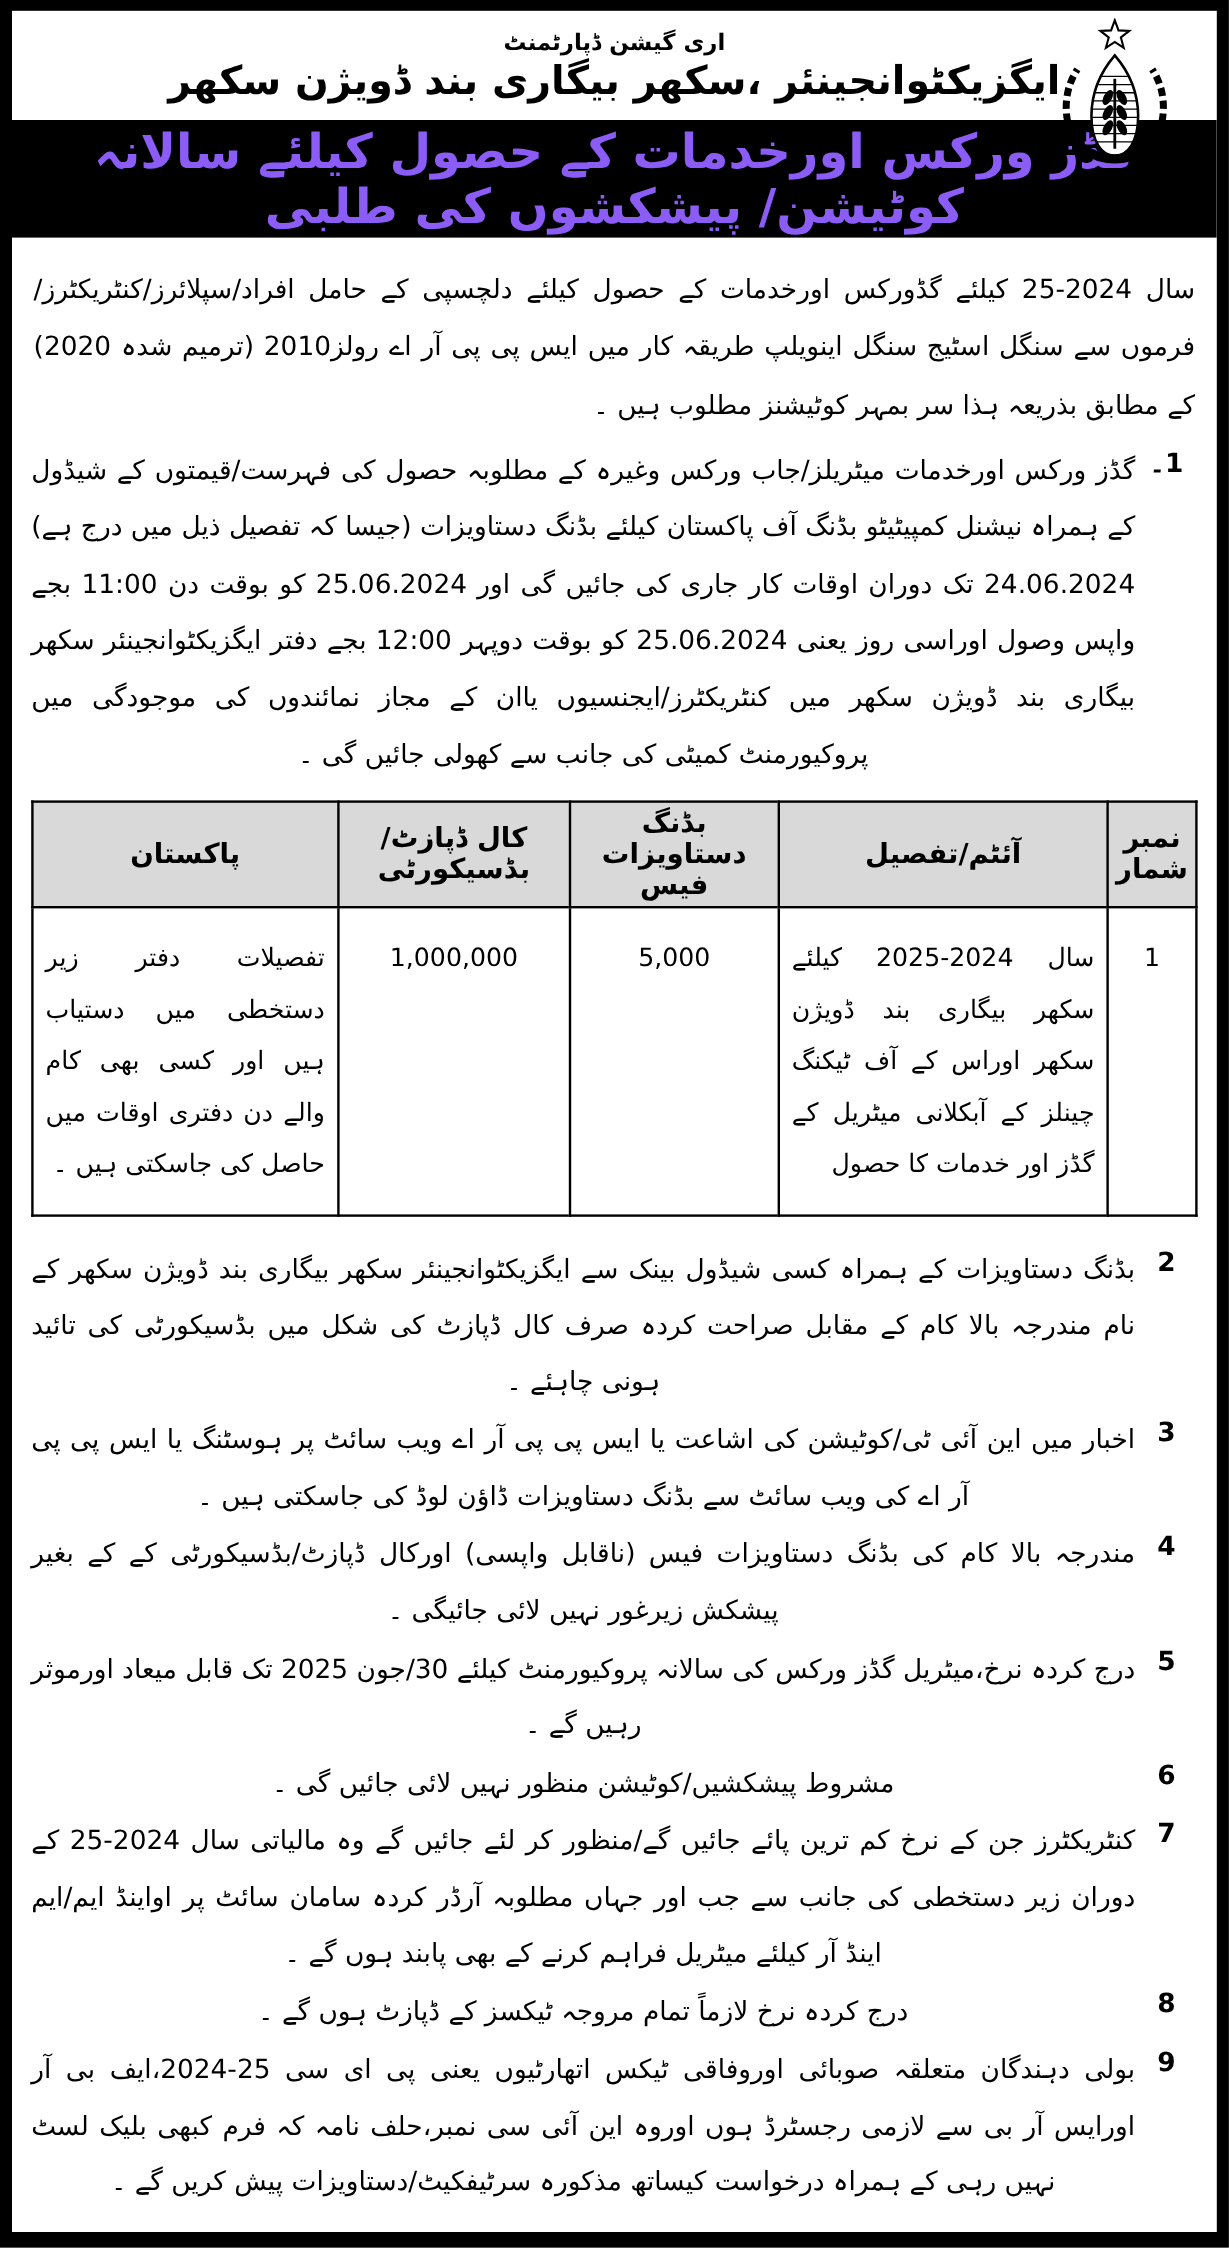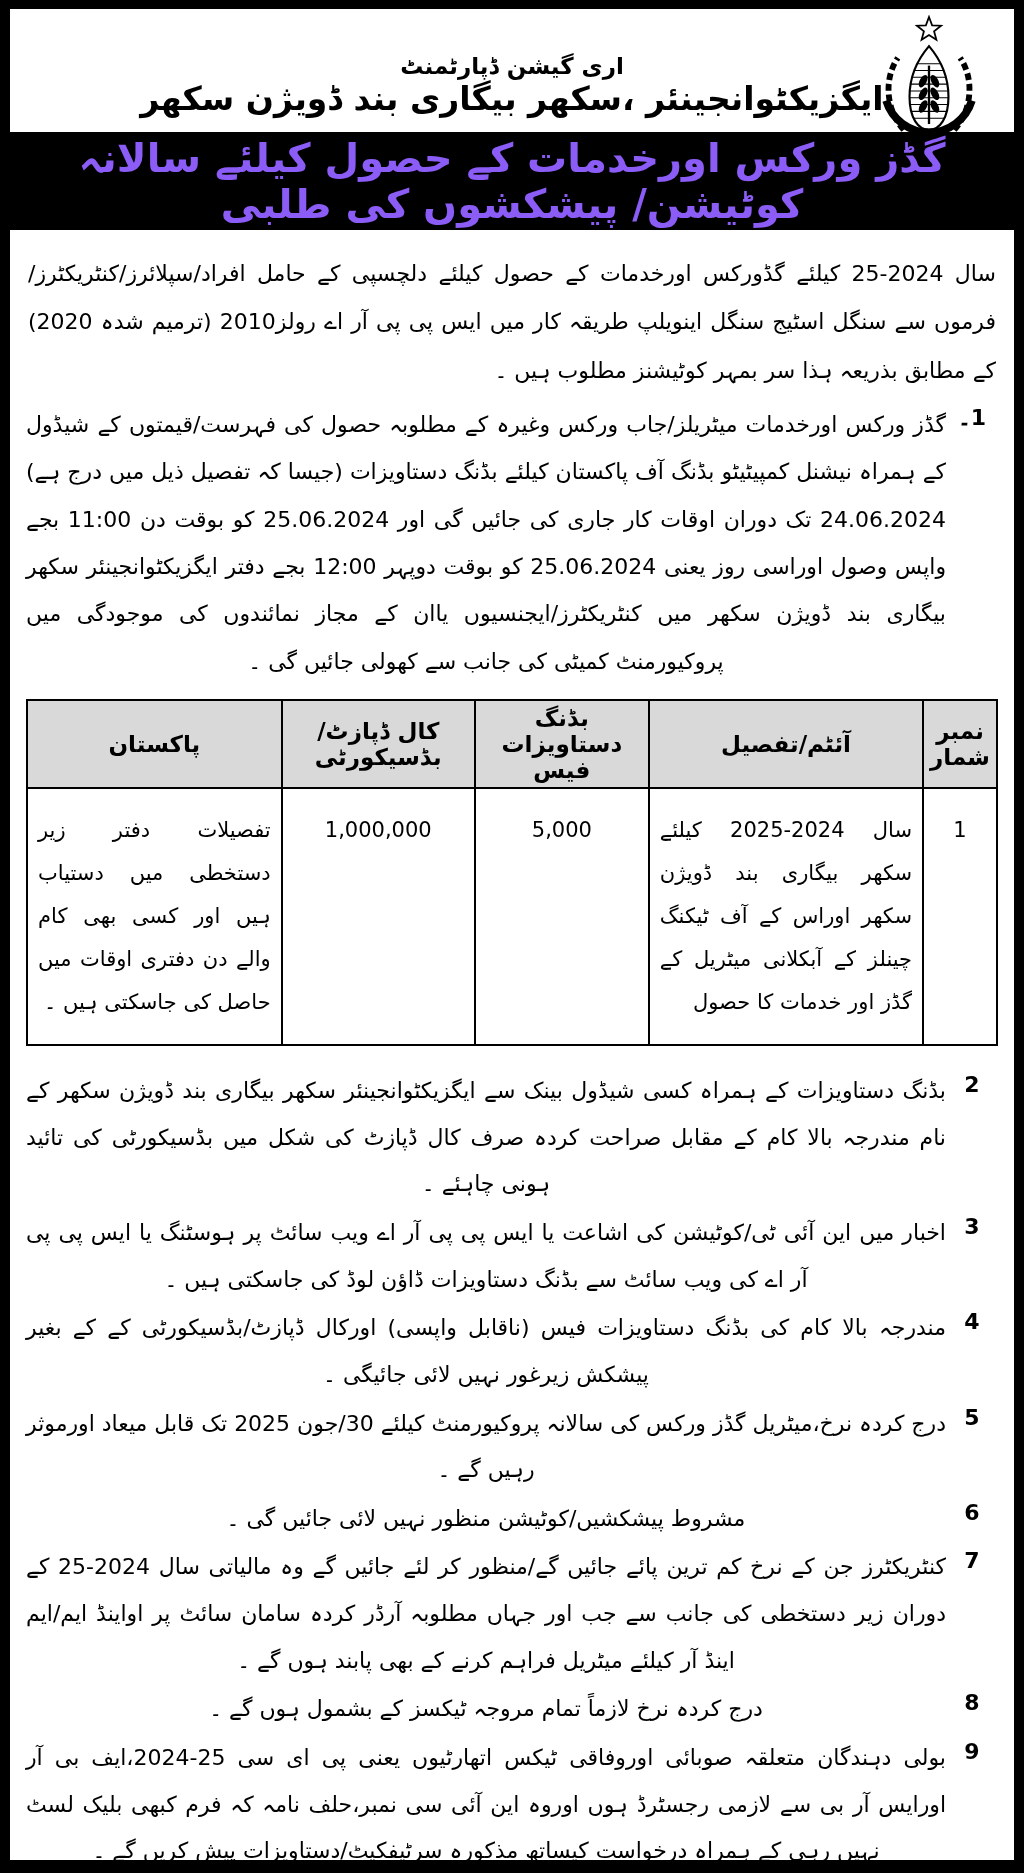--- a/index.html
+++ b/index.html
@@ -5,21 +5,21 @@
   html,body{margin:0;padding:0;background:#222;}
   .page{
     width:1024px;height:1873px;box-sizing:border-box;background:#000;
     padding:9px 10px 13px 10px;margin:0 auto;
     font-family:"DejaVu Sans", sans-serif;
   }
   .sheet{background:#fff;width:100%;height:100%;box-sizing:border-box;overflow:hidden;color:#000;}
 
   
   .hdr{position:relative;direction:rtl;text-align:center;padding-top:16px;}
-  .hdr .dept{font-size:23px;font-weight:bold;letter-spacing:.5px;margin-top:28px;}
+  .hdr .dept{font-size:19px;font-weight:bold;letter-spacing:.5px;}
   .hdr .office{font-size:33px;font-weight:bold;margin-top:0;}
   .hdr .ref{font-size:22px;font-weight:bold;margin-top:14px;direction:rtl;unicode-bidi:plaintext;}
   .logo{position:absolute;top:6px;right:26px;width:118px;height:146px;}
 
   
   .banner{
     background:#000;color:#8b5cf6;margin-top:14px;height:98px;
     display:flex;align-items:center;justify-content:center;
     direction:rtl;font-size:40px;font-weight:bold;text-align:center;
   }
@@ -153,21 +153,21 @@
         <div class="numrow">
           <div class="num">6</div>
           <div class="txt">مشروط پیشکشیں/کوٹیشن منظور نہیں لائی جائیں گی ۔</div>
         </div>
         <div class="numrow">
           <div class="num">7</div>
           <div class="txt">کنٹریکٹرز جن کے نرخ کم ترین پائے جائیں گے/منظور کر لئے جائیں گے وہ مالیاتی سال 2024-25 کے دوران زیر دستخطی کی جانب سے جب اور جہاں مطلوبہ آرڈر کردہ سامان سائٹ پر اواینڈ ایم/ایم اینڈ آر کیلئے میٹریل فراہم کرنے کے بھی پابند ہوں گے ۔</div>
         </div>
         <div class="numrow">
           <div class="num">8</div>
-          <div class="txt">درج کردہ نرخ لازماً تمام مروجہ ٹیکسز کے بشمول ہوں گے ۔</div>
+          <div class="txt">درج کردہ نرخ لازماً تمام مروجہ ٹیکسز کے ڈپازٹ ہوں گے ۔</div>
         </div>
         <div class="numrow">
           <div class="num">9</div>
           <div class="txt">بولی دہندگان متعلقہ صوبائی اوروفاقی ٹیکس اتھارٹیوں یعنی پی ای سی 25-2024،ایف بی آر اورایس آر بی سے لازمی رجسٹرڈ ہوں اوروہ این آئی سی نمبر،حلف نامہ کہ فرم کبھی بلیک لسٹ نہیں رہی کے ہمراہ درخواست کیساتھ مذکورہ سرٹیفکیٹ/دستاویزات پیش کریں گے ۔</div>
         </div>
 
       </div>
 
     </div>
   </div>

